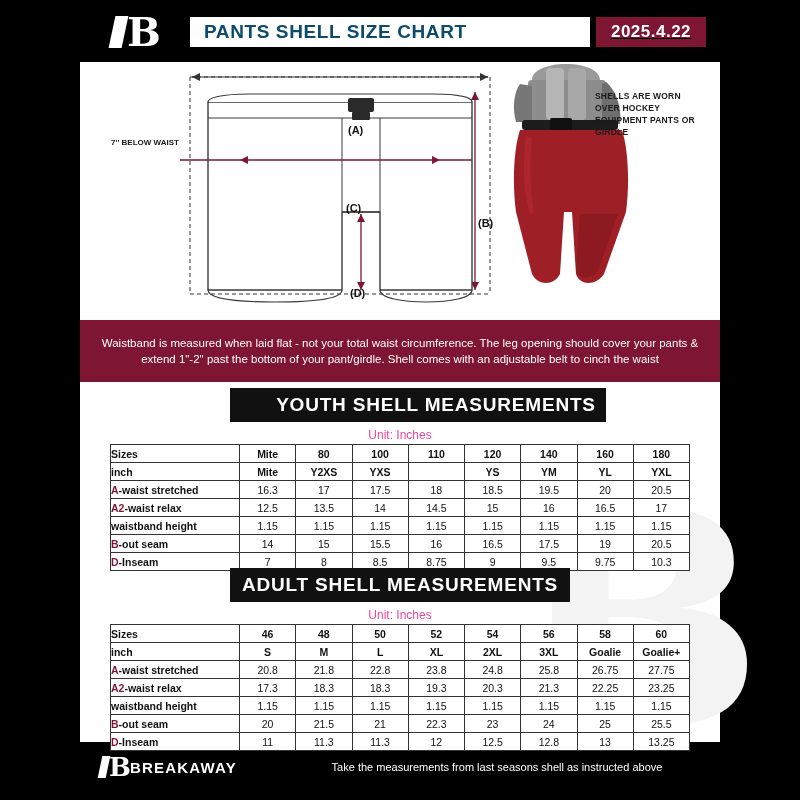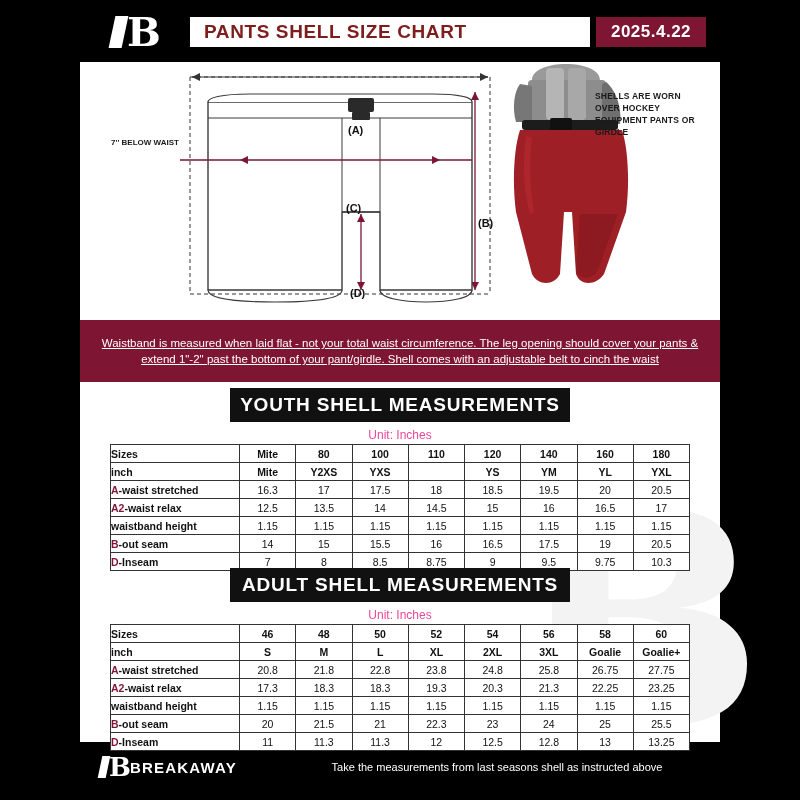--- a/index.html
+++ b/index.html
@@ -60,31 +60,32 @@
     width: 400px; height: 30px;
     background: #ffffff;
     display: flex;
     align-items: center;
   }
   .title-box span {
     padding-left: 14px;
     font-size: 19px;
     font-weight: bold;
     letter-spacing: 0.6px;
-    color: #7f1d1d;
+    color: #0c4a6e;
     text-align: center;
   }
   .date-box {
     position: absolute;
     left: 596px; top: 17px;
     width: 110px; height: 30px;
     background: #7d1533;
     display: flex;
     align-items: center;
     justify-content: center;
+    text-decoration: underline;
   }
   .date-box span {
     font-size: 17px;
     font-weight: bold;
     color: #ffffff;
     letter-spacing: 0.5px;
   }
 
   
   .sheet {
@@ -143,21 +144,20 @@
     left: 0; top: 258px;
     width: 640px;
     height: 62px;
     background: #7d1533;
     color: #ffffff;
     display: flex;
     align-items: center;
     justify-content: center;
     text-align: center;
     z-index: 3;
-    text-decoration: underline;
   }
   .band p {
     margin: 0;
     padding: 0 16px;
     font-size: 11.5px;
     line-height: 16px;
     font-weight: normal;
   }
 
   
@@ -349,21 +349,21 @@
       <div style="position:absolute;left:268px;top:62px;font-size:11px;font-weight:bold;color:#111;">(A)</div>
       <div style="position:absolute;left:398px;top:155px;font-size:11px;font-weight:bold;color:#111;">(B)</div>
       <div style="position:absolute;left:266px;top:140px;font-size:11px;font-weight:bold;color:#111;">(C)</div>
       <div style="position:absolute;left:270px;top:225px;font-size:11px;font-weight:bold;color:#111;">(D)</div>
     </div>
 
     <div class="band">
       <p>Waistband is measured when laid flat - not your total waist circumference. The leg opening should cover your pants &amp; extend 1"-2" past the bottom of your pant/girdle. Shell comes with an adjustable belt to cinch the waist</p>
     </div>
 
-    <div class="section-pill" style="top:326px;">
+    <div class="section-pill" style="top:326px;padding-left:36px;">
       <span>YOUTH SHELL MEASUREMENTS</span>
     </div>
     <div class="unit-label" style="top:366px;">Unit: Inches</div>
 
     <table class="sizes" style="top:382px;">
       <tbody>
           <tr class="headrow">
             <td class="rowhead">Sizes</td>
             <td>Mite</td>
             <td>80</td>

